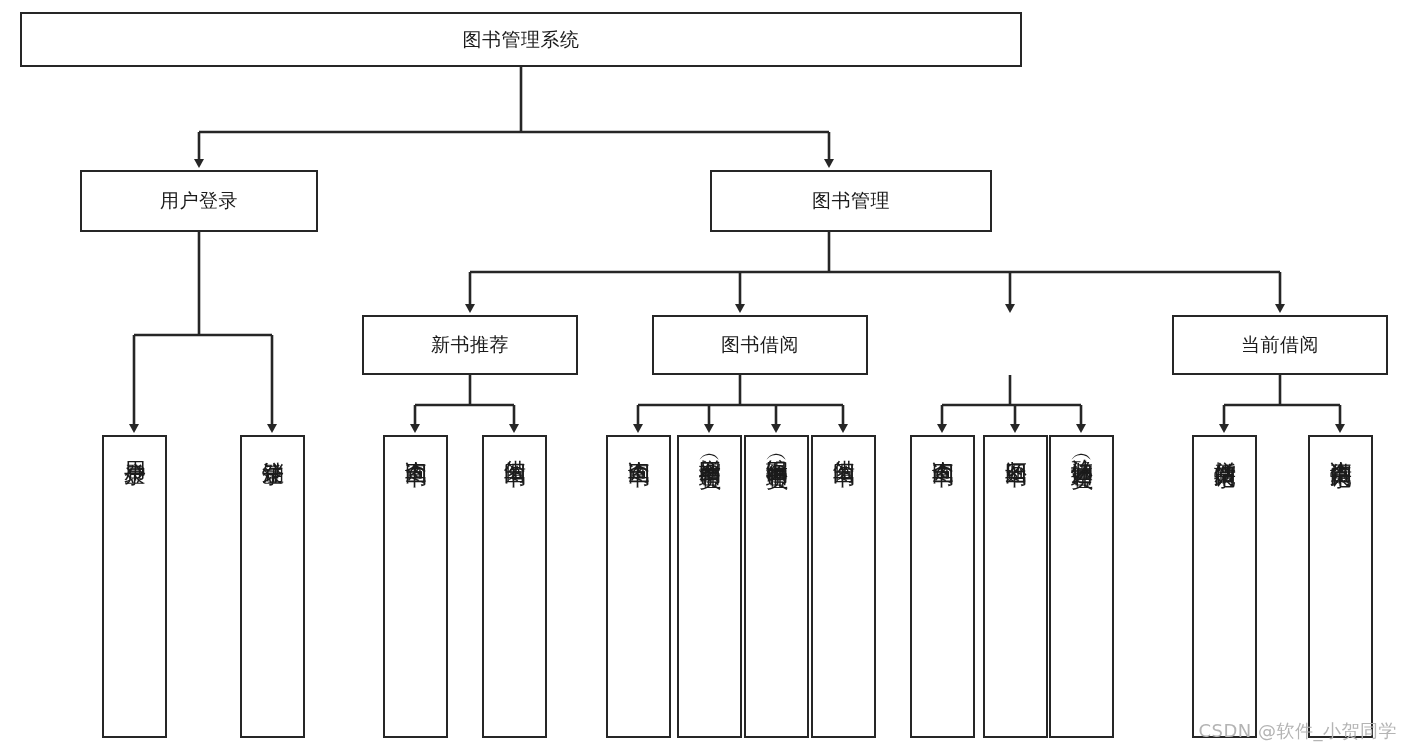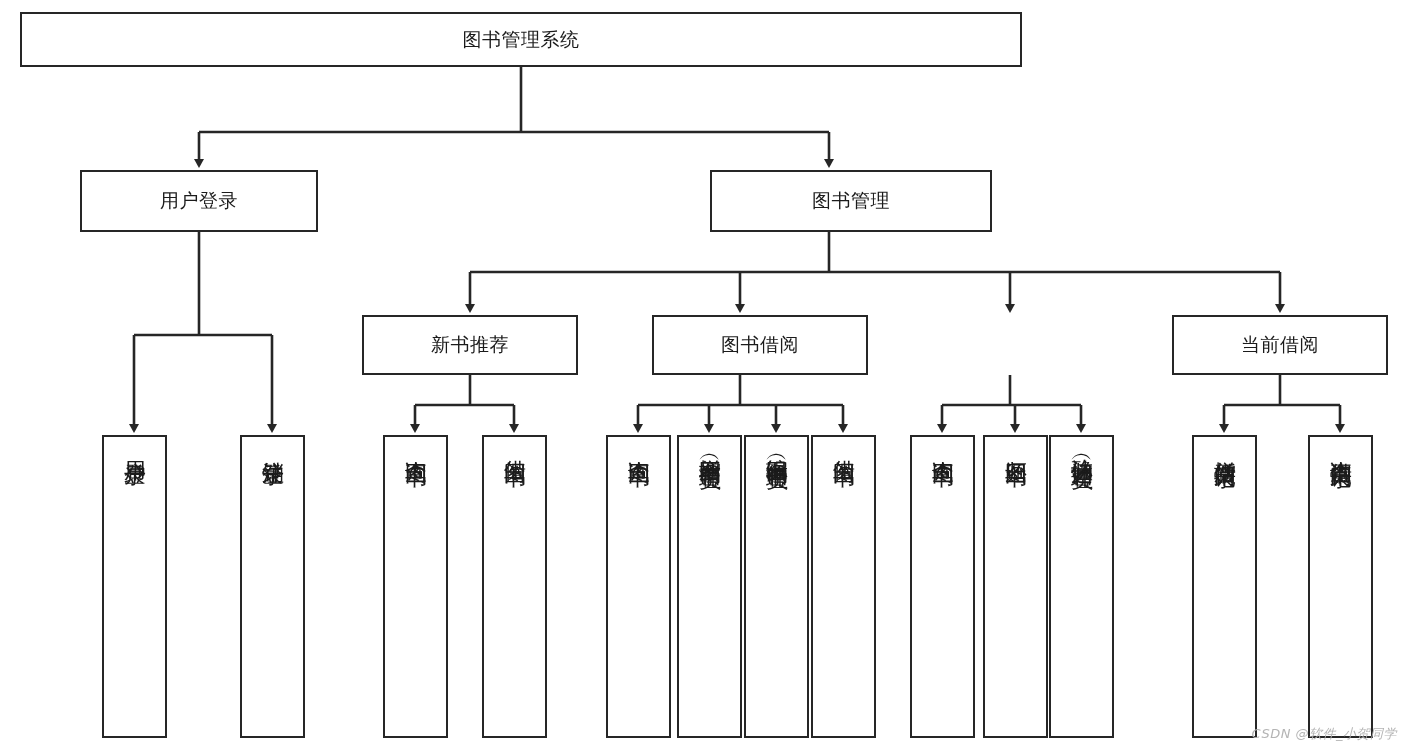--- a/index.html
+++ b/index.html
@@ -56,27 +56,26 @@
     justify-content: center;
     padding-top: 6px;
   }
   .node-leaf.leaf-tall {
     padding-top: 4px;
   }
   #watermark {
     position: absolute;
     right: 8px;
     bottom: 4px;
-    font-size: 13px;
+    font-size: 18px;
     color: #b4b4b4;
     letter-spacing: 0.5px;
     z-index: 5;
     white-space: nowrap;
     font-family: "DejaVu Sans", "Liberation Sans", sans-serif;
-    font-style: italic;
   }
 </style>
 </head>
 <body>
 
 <div id="diagram-root">
 
   <svg id="diagram-svg" viewBox="0 0 1405 747">
     <defs>
       <marker id="arrowhead" markerWidth="9" markerHeight="10" refX="1" refY="5" orient="auto" markerUnits="userSpaceOnUse">

